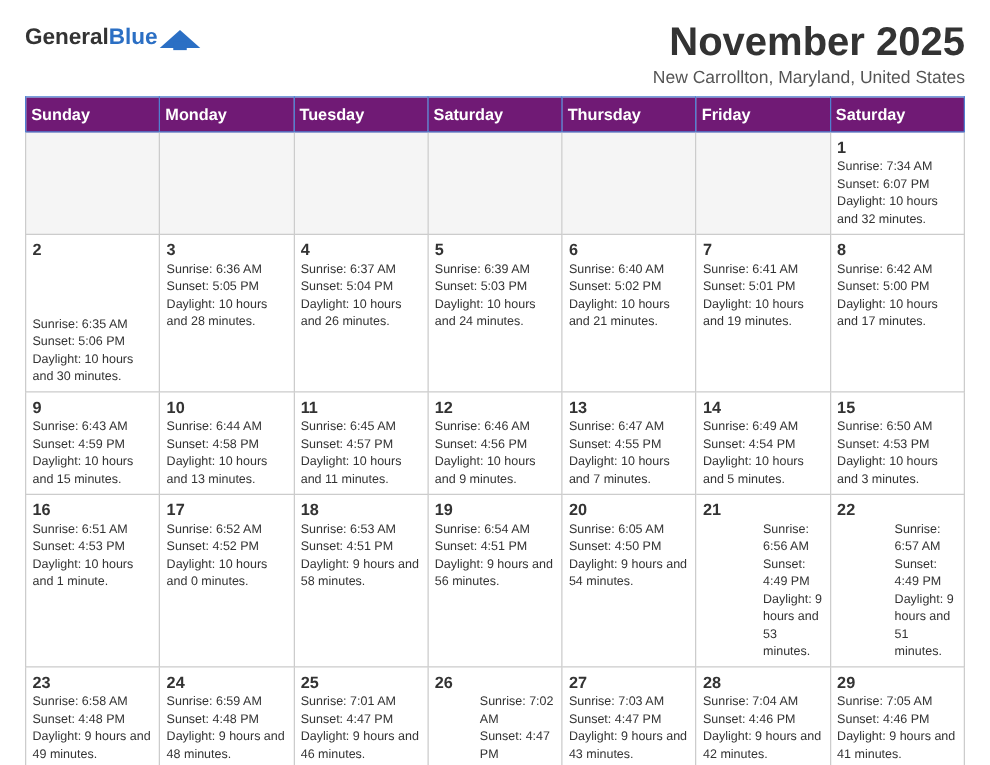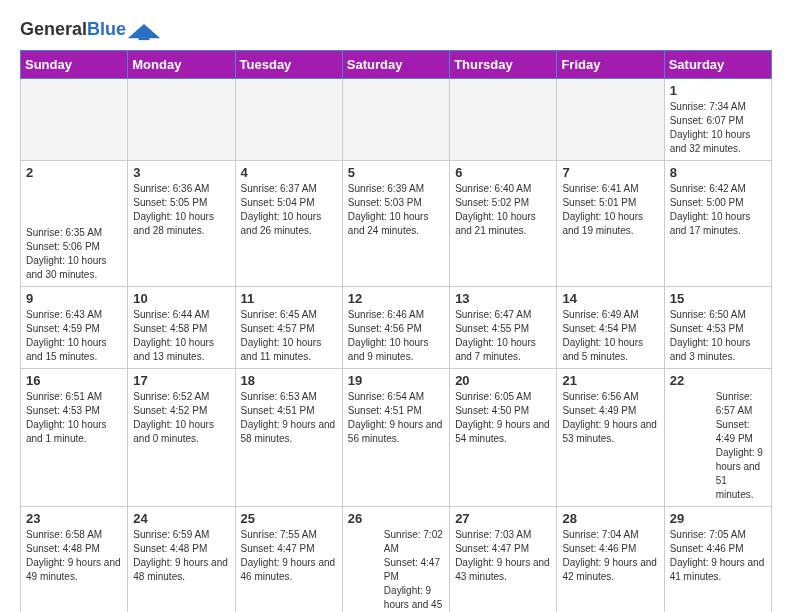--- a/index.html
+++ b/index.html
@@ -54,21 +54,21 @@
       color: #555;
       margin-top: 2px;
     }
     .calendar {
       width: 100%;
       border-collapse: collapse;
       margin-top: 8px;
       border: 1px solid #ccc;
     }
     .calendar th {
-      background: #a21caf;
+      background: #701a75;
       color: #fff;
       font-size: 13px;
       font-weight: bold;
       padding: 6px 4px;
       text-align: left;
       border: 1px solid #5080d0;
     }
     .calendar td {
       width: calc(100% / 7);
       vertical-align: top;
@@ -105,20 +105,24 @@
 <div class="page">
   <div class="header-top">
     <div class="logo">
       <div style="display:flex; align-items:flex-start;">
         <span class="logo-text"><span>General</span><span style="color:#2b6fc4;">Blue</span></span>
         <svg class="logo-icon" viewBox="0 0 40 22" width="40" height="22" style="margin-left:0;">
           <polygon points="20,2 38,18 2,18" fill="#2b6fc4"></polygon>
           <rect x="14" y="12" width="12" height="8" fill="#2b6fc4"></rect>
         </svg>
       </div>
+    </div>
+    <div class="title-block">
+      <div class="month-title">November 2025</div>
+      <div class="location">New Carrollton, Maryland, United States</div>
     </div>
   </div>
 
   <table class="calendar">
     <thead>
       <tr>
         <th>Sunday</th>
         <th>Monday</th>
         <th>Tuesday</th>
         <th>Saturday</th>
@@ -256,21 +260,21 @@
 Daylight: 9 hours and 56 minutes.</div>
           </td>
           <td>
             <span class="day-number">20</span>
             <div class="day-info" style="white-space: pre-line;">Sunrise: 6:05 AM
 Sunset: 4:50 PM
 Daylight: 9 hours and 54 minutes.</div>
           </td>
           <td>
             <span class="day-number">21</span>
-            <div class="day-info" style="white-space: pre-line;">Sunrise: 6:56 AM
+            <div class="day-info" style="white-space: pre-line; margin-left: 48px;">Sunrise: 6:56 AM
 Sunset: 4:49 PM
 Daylight: 9 hours and 53 minutes.</div>
           </td>
           <td>
             <span class="day-number">22</span>
             <div class="day-info" style="white-space: pre-line; margin-left: 46px;">Sunrise: 6:57 AM
 Sunset: 4:49 PM
 Daylight: 9 hours and 51 minutes.</div>
           </td>
         </tr>
@@ -282,21 +286,21 @@
 Daylight: 9 hours and 49 minutes.</div>
           </td>
           <td>
             <span class="day-number">24</span>
             <div class="day-info" style="white-space: pre-line;">Sunrise: 6:59 AM
 Sunset: 4:48 PM
 Daylight: 9 hours and 48 minutes.</div>
           </td>
           <td>
             <span class="day-number">25</span>
-            <div class="day-info" style="white-space: pre-line;">Sunrise: 7:55 AM
+            <div class="day-info" style="white-space: pre-line;">Sunrise: 7:01 AM
 Sunset: 4:47 PM
 Daylight: 9 hours and 46 minutes.</div>
           </td>
           <td>
             <span class="day-number">26</span>
             <div class="day-info" style="white-space: pre-line; margin-left: 36px;">Sunrise: 7:02 AM
 Sunset: 4:47 PM
 Daylight: 9 hours and 45 minutes.</div>
           </td>
           <td>

